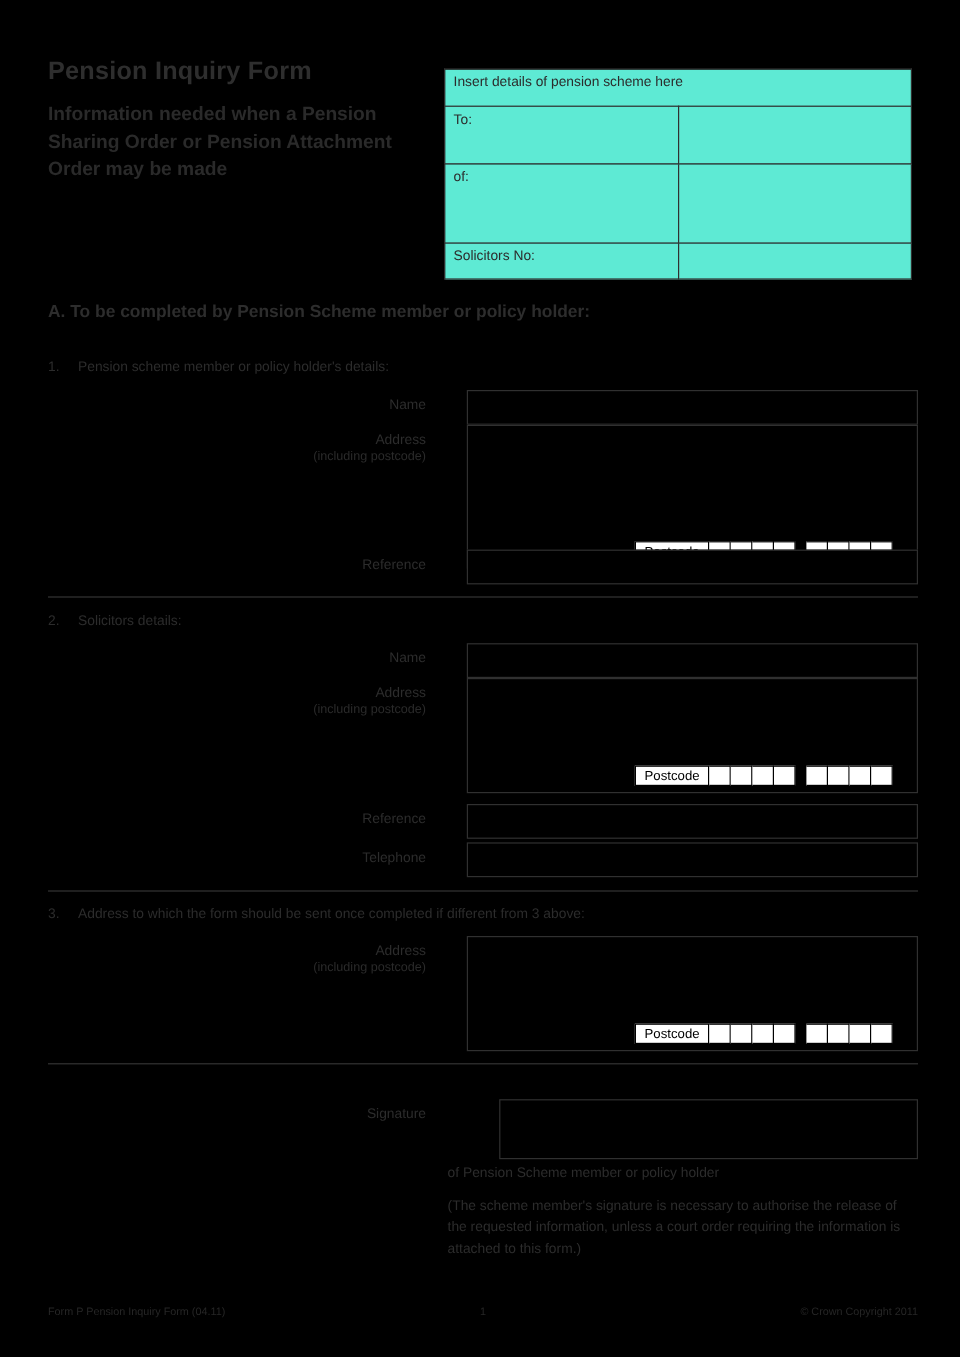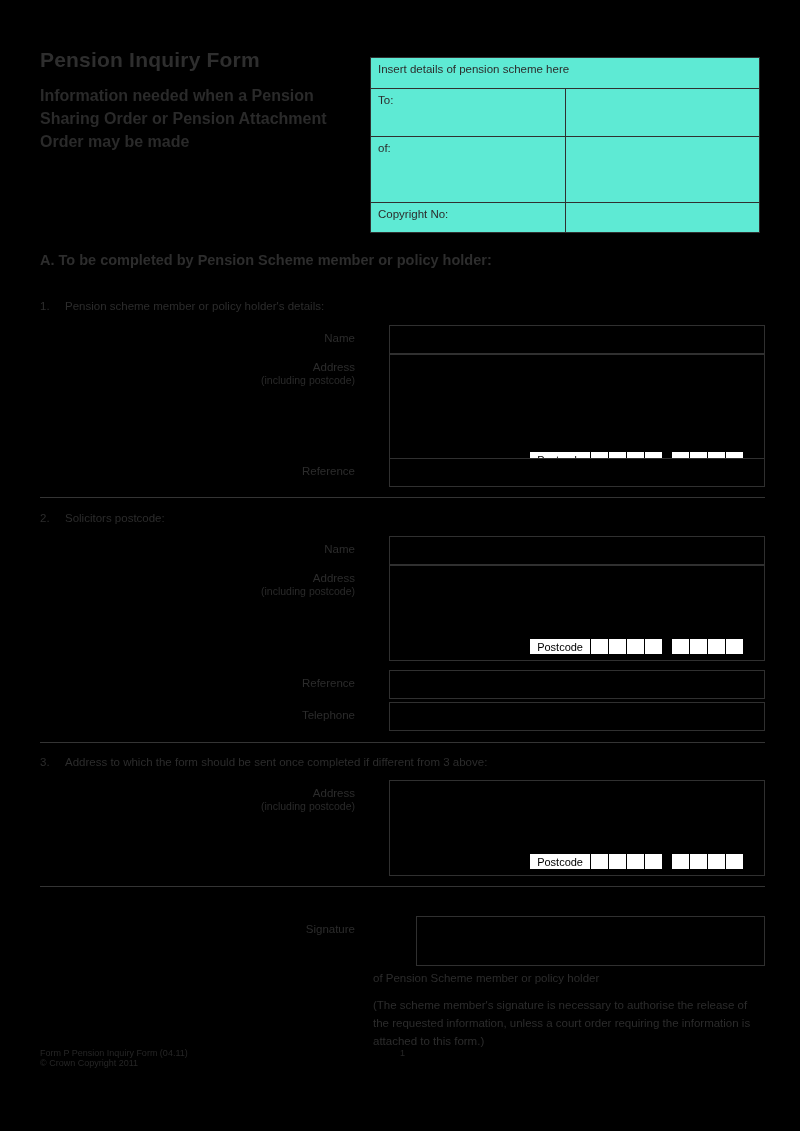--- a/index.html
+++ b/index.html
@@ -184,27 +184,26 @@
     font-size: 11.5px;
     color: #2c2c2c;
     width: 390px;
     line-height: 1.55;
   }
 
   
   .footer {
     position: absolute;
     left: 40px;
-    top: 1048px;
+    top: 1088px;
     width: 725px;
     display: flex;
     justify-content: space-between;
     font-size: 9px;
     color: #262626;
-    flex-direction: column;
   }
   .footer .center { position: absolute; left: 50%; transform: translateX(-50%); }
 </style>
 </head>
 <body>
 
 <div class="page">
 
   <div class="header-block">
     <h1 class="form-title">Pension Inquiry Form</h1>
@@ -218,21 +217,21 @@
       </tr>
       <tr class="row-to">
         <td class="label-cell">To:</td>
         <td></td>
       </tr>
       <tr class="row-of">
         <td class="label-cell">of:</td>
         <td></td>
       </tr>
       <tr class="row-ref">
-        <td class="label-cell">Copyright No:</td>
+        <td class="label-cell">Solicitors No:</td>
         <td></td>
       </tr>
     </tbody>
   </table>
 
   <div class="section-a">A. To be completed by Pension Scheme member or policy holder:</div>
 
   <div class="item-num" style="top:300px;">
     <span class="num">1.</span><span>Pension scheme member or policy holder's details:</span>
   </div>
@@ -264,21 +263,21 @@
   </div>
 
   <div class="field-row" style="top:458px;">
     <div class="field-label">Reference</div>
     <div class="field-box h-line"></div>
   </div>
 
   <div class="divider" style="top:497px;"></div>
 
   <div class="item-num" style="top:512px;">
-    <span class="num">2.</span><span>Solicitors postcode:</span>
+    <span class="num">2.</span><span>Solicitors details:</span>
   </div>
 
   <div class="field-row" style="top:536px;">
     <div class="field-label">Name</div>
     <div class="field-box h-name"></div>
   </div>
 
   <div class="field-row" style="top:565px;">
     <div class="field-label">
       <span>Address</span>

